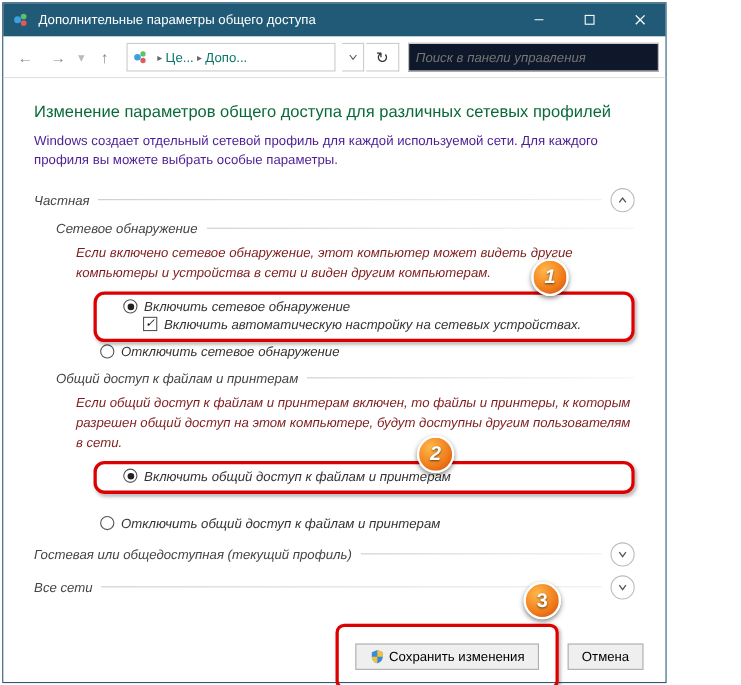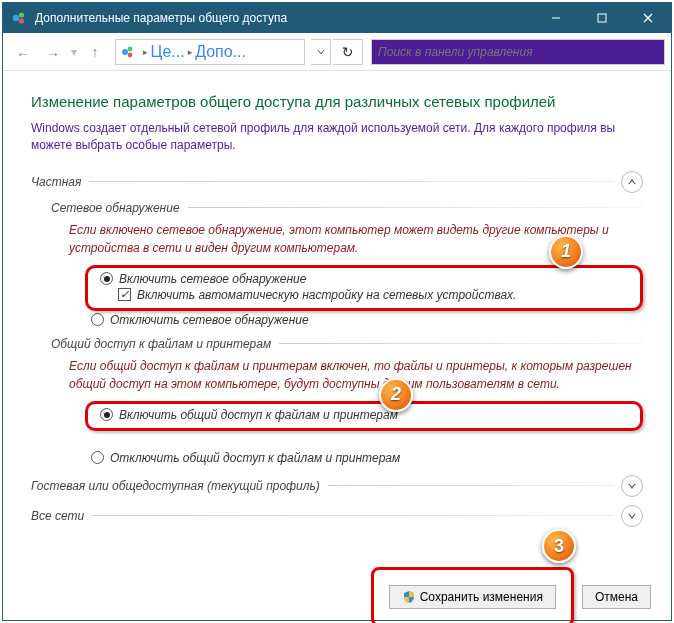--- a/index.html
+++ b/index.html
@@ -7,21 +7,21 @@
   body {
     width: 674px;
     height: 623px;
     font-family: "Segoe UI", Tahoma, sans-serif;
     font-size: 12px;
     background: #fff;
     position: relative;
     overflow: hidden;
   }
   .window {
-    width: 670px;
+    width: 604px;
     height: 619px;
     border: 1px solid #2a5a78;
     background: #fff;
     position: relative;
     margin: 2px;
   }
   
   .titlebar {
     height: 30px;
     background: #205a76;
@@ -67,21 +67,21 @@
     align-items: center;
     padding: 0 4px;
     margin: 0 4px;
     width: 190px;
     overflow: hidden;
   }
   .breadcrumb .bc-icon {
     width: 16px; height: 16px;
     margin-right: 4px;
   }
-  .breadcrumb span.crumb { font-size: 16px; color: #3b82f6; white-space: nowrap; }
+  .breadcrumb span.crumb { font-size: 12px; color: #0f766e; white-space: nowrap; }
   .breadcrumb .chev { color: #666; margin: 0 3px; font-size: 9px; }
   .bc-drop {
     width: 20px; height: 26px;
     border: 1px solid #ccc; border-left: none;
     display: flex; align-items: center; justify-content: center;
     color: #555;
   }
   .refresh-btn {
     width: 30px; height: 26px;
     border: 1px solid #ccc; border-left: none;
@@ -91,21 +91,21 @@
   }
   .search {
     flex: 1;
     height: 26px;
     border: 1px solid #ccc;
     margin-left: 6px;
     padding: 0 6px;
     font-size: 12px;
     color: #888;
     font-style: italic;
-    background: #4c1d95;
+    background: #0f172a;
   }
   
   .content {
     padding: 22px 28px 10px 28px;
     color: #444;
     position: relative;
     height: calc(100% - 30px - 38px - 46px);
     overflow: hidden;
   }
   .page-title {
@@ -200,21 +200,21 @@
   .checkbox.checked::after {
     content: '✓';
     font-size: 11px;
     color: #222;
     line-height: 1;
   }
   
   .hl {
     border: 3px solid #d00;
     border-radius: 10px;
-    padding: 4px 6px;
+    padding: 4px 18px;
     margin-left: 34px;
     position: relative;
     box-shadow: 2px 2px 3px rgba(0,0,0,0.25);
   }
   .hl .options { margin-left: 6px; }
   
   .badge {
     position: absolute;
     width: 34px; height: 34px;
     border-radius: 50%;

